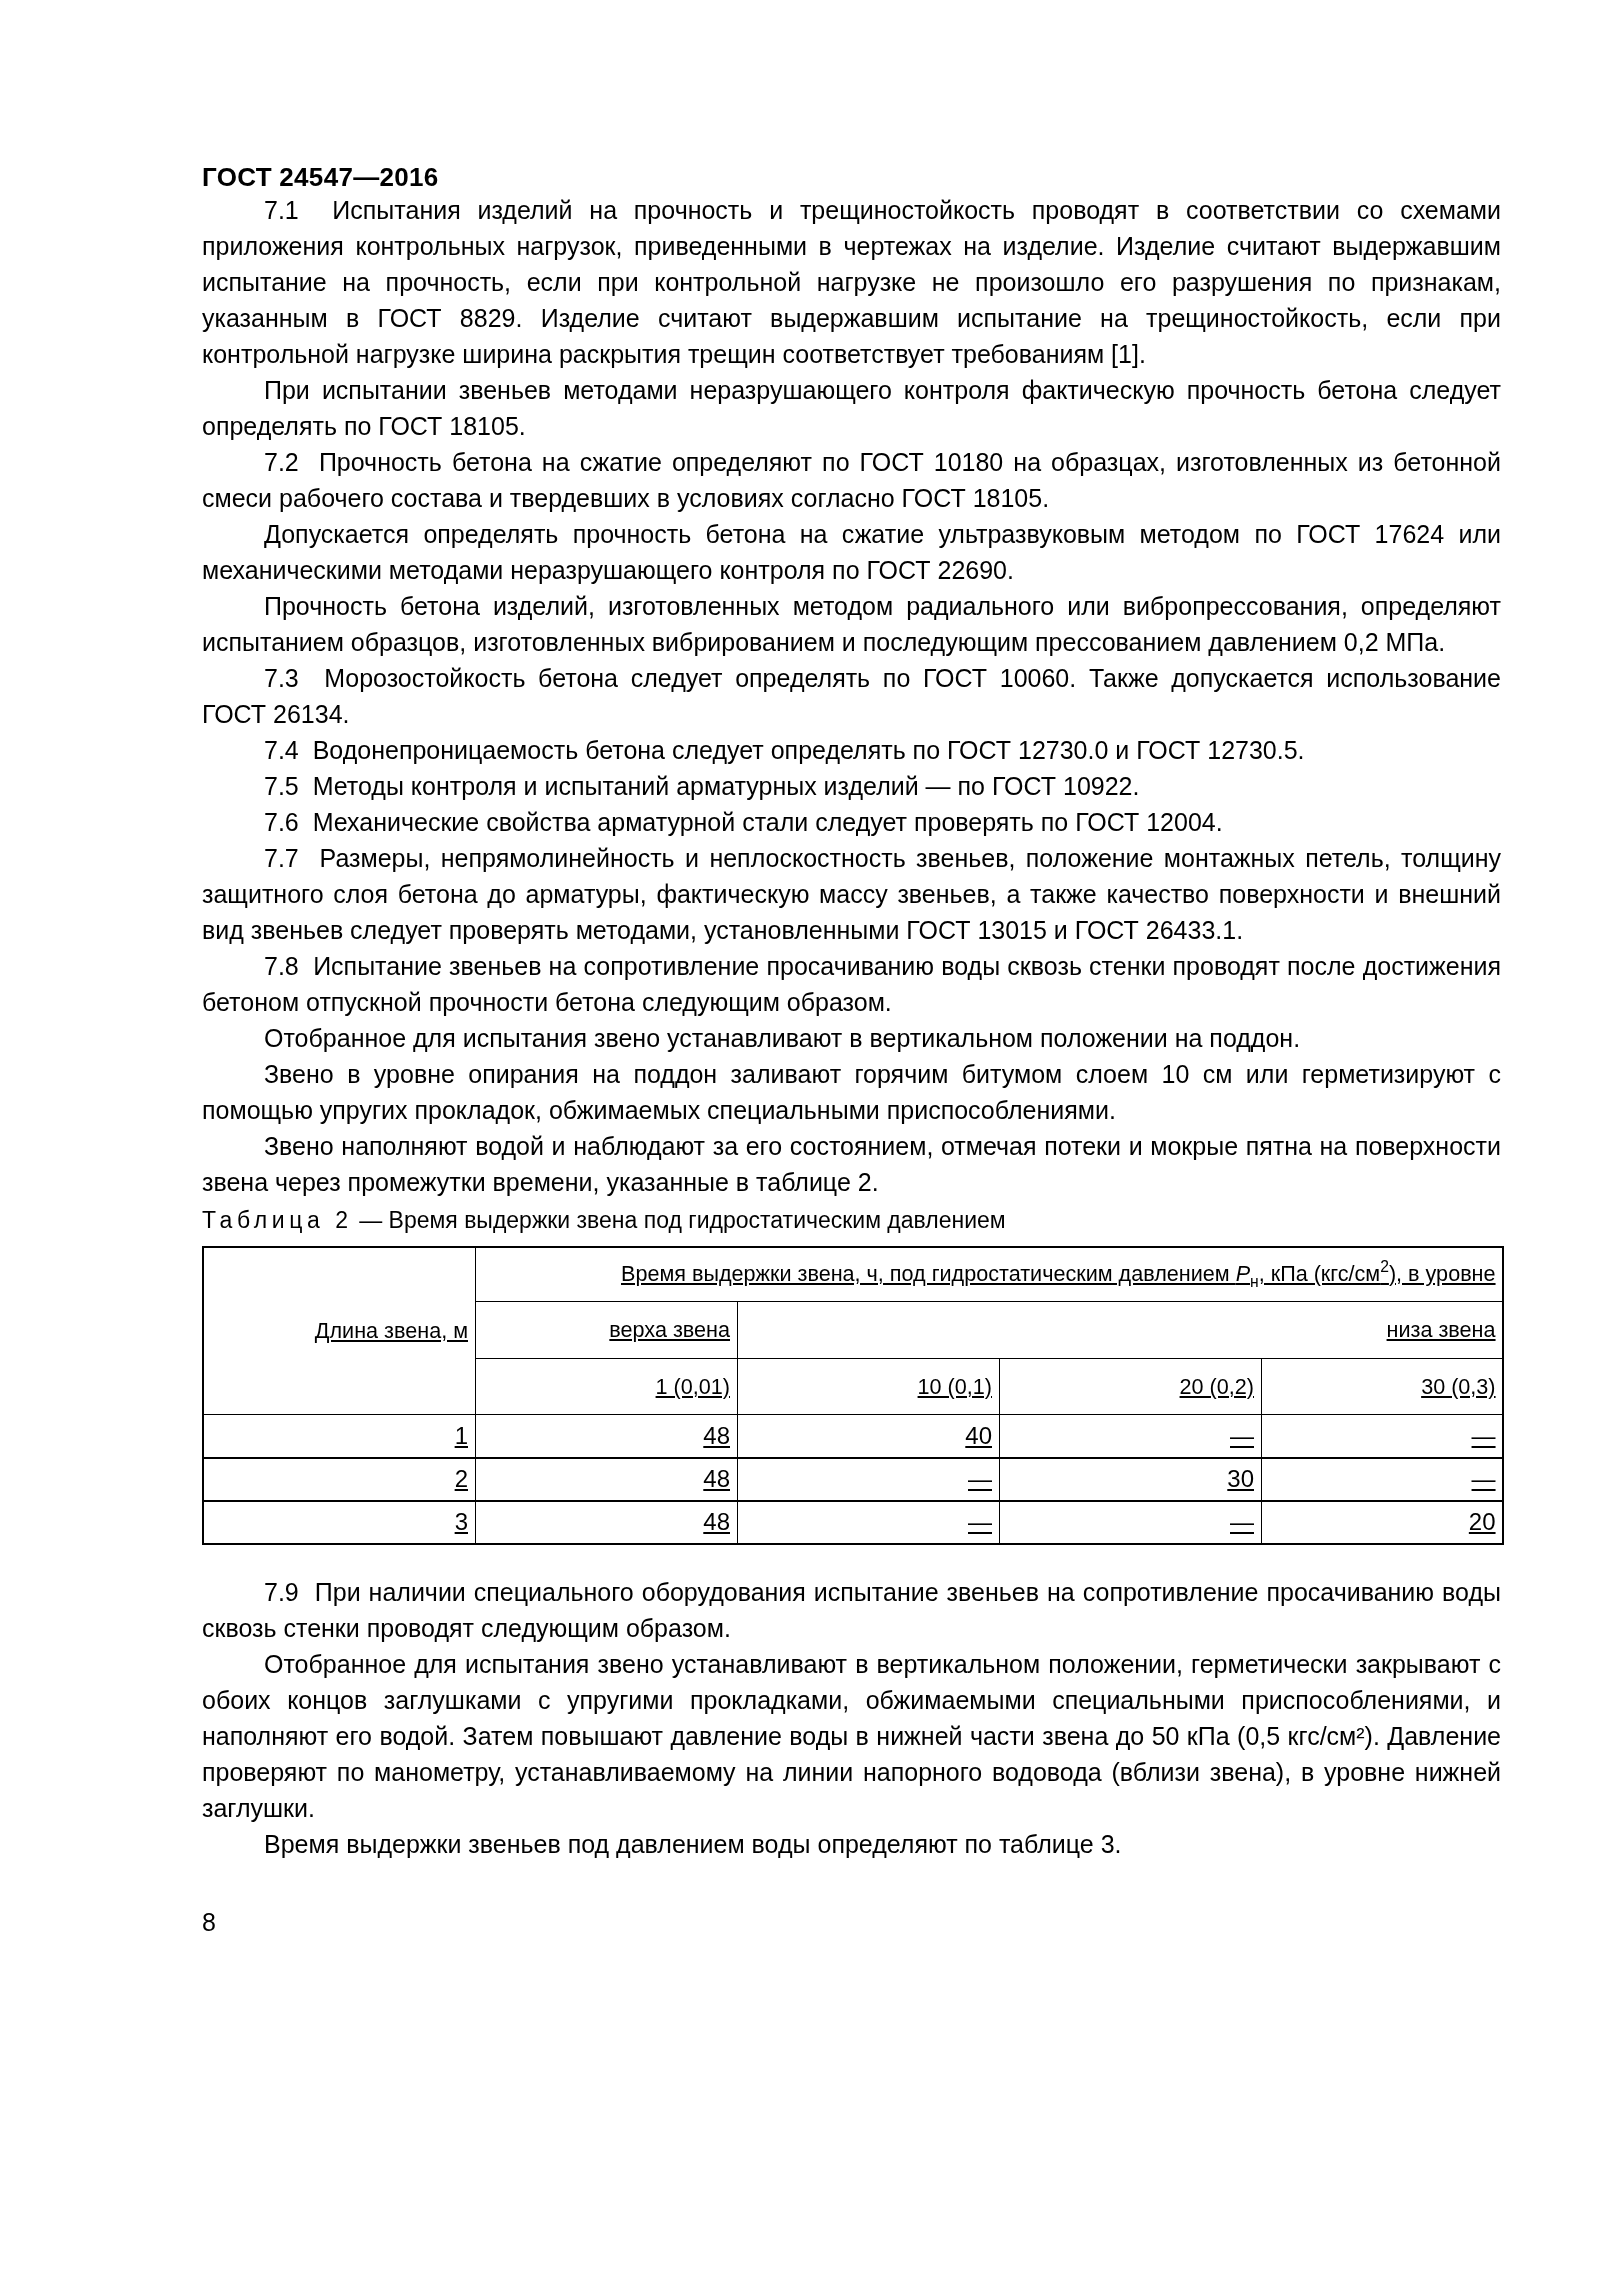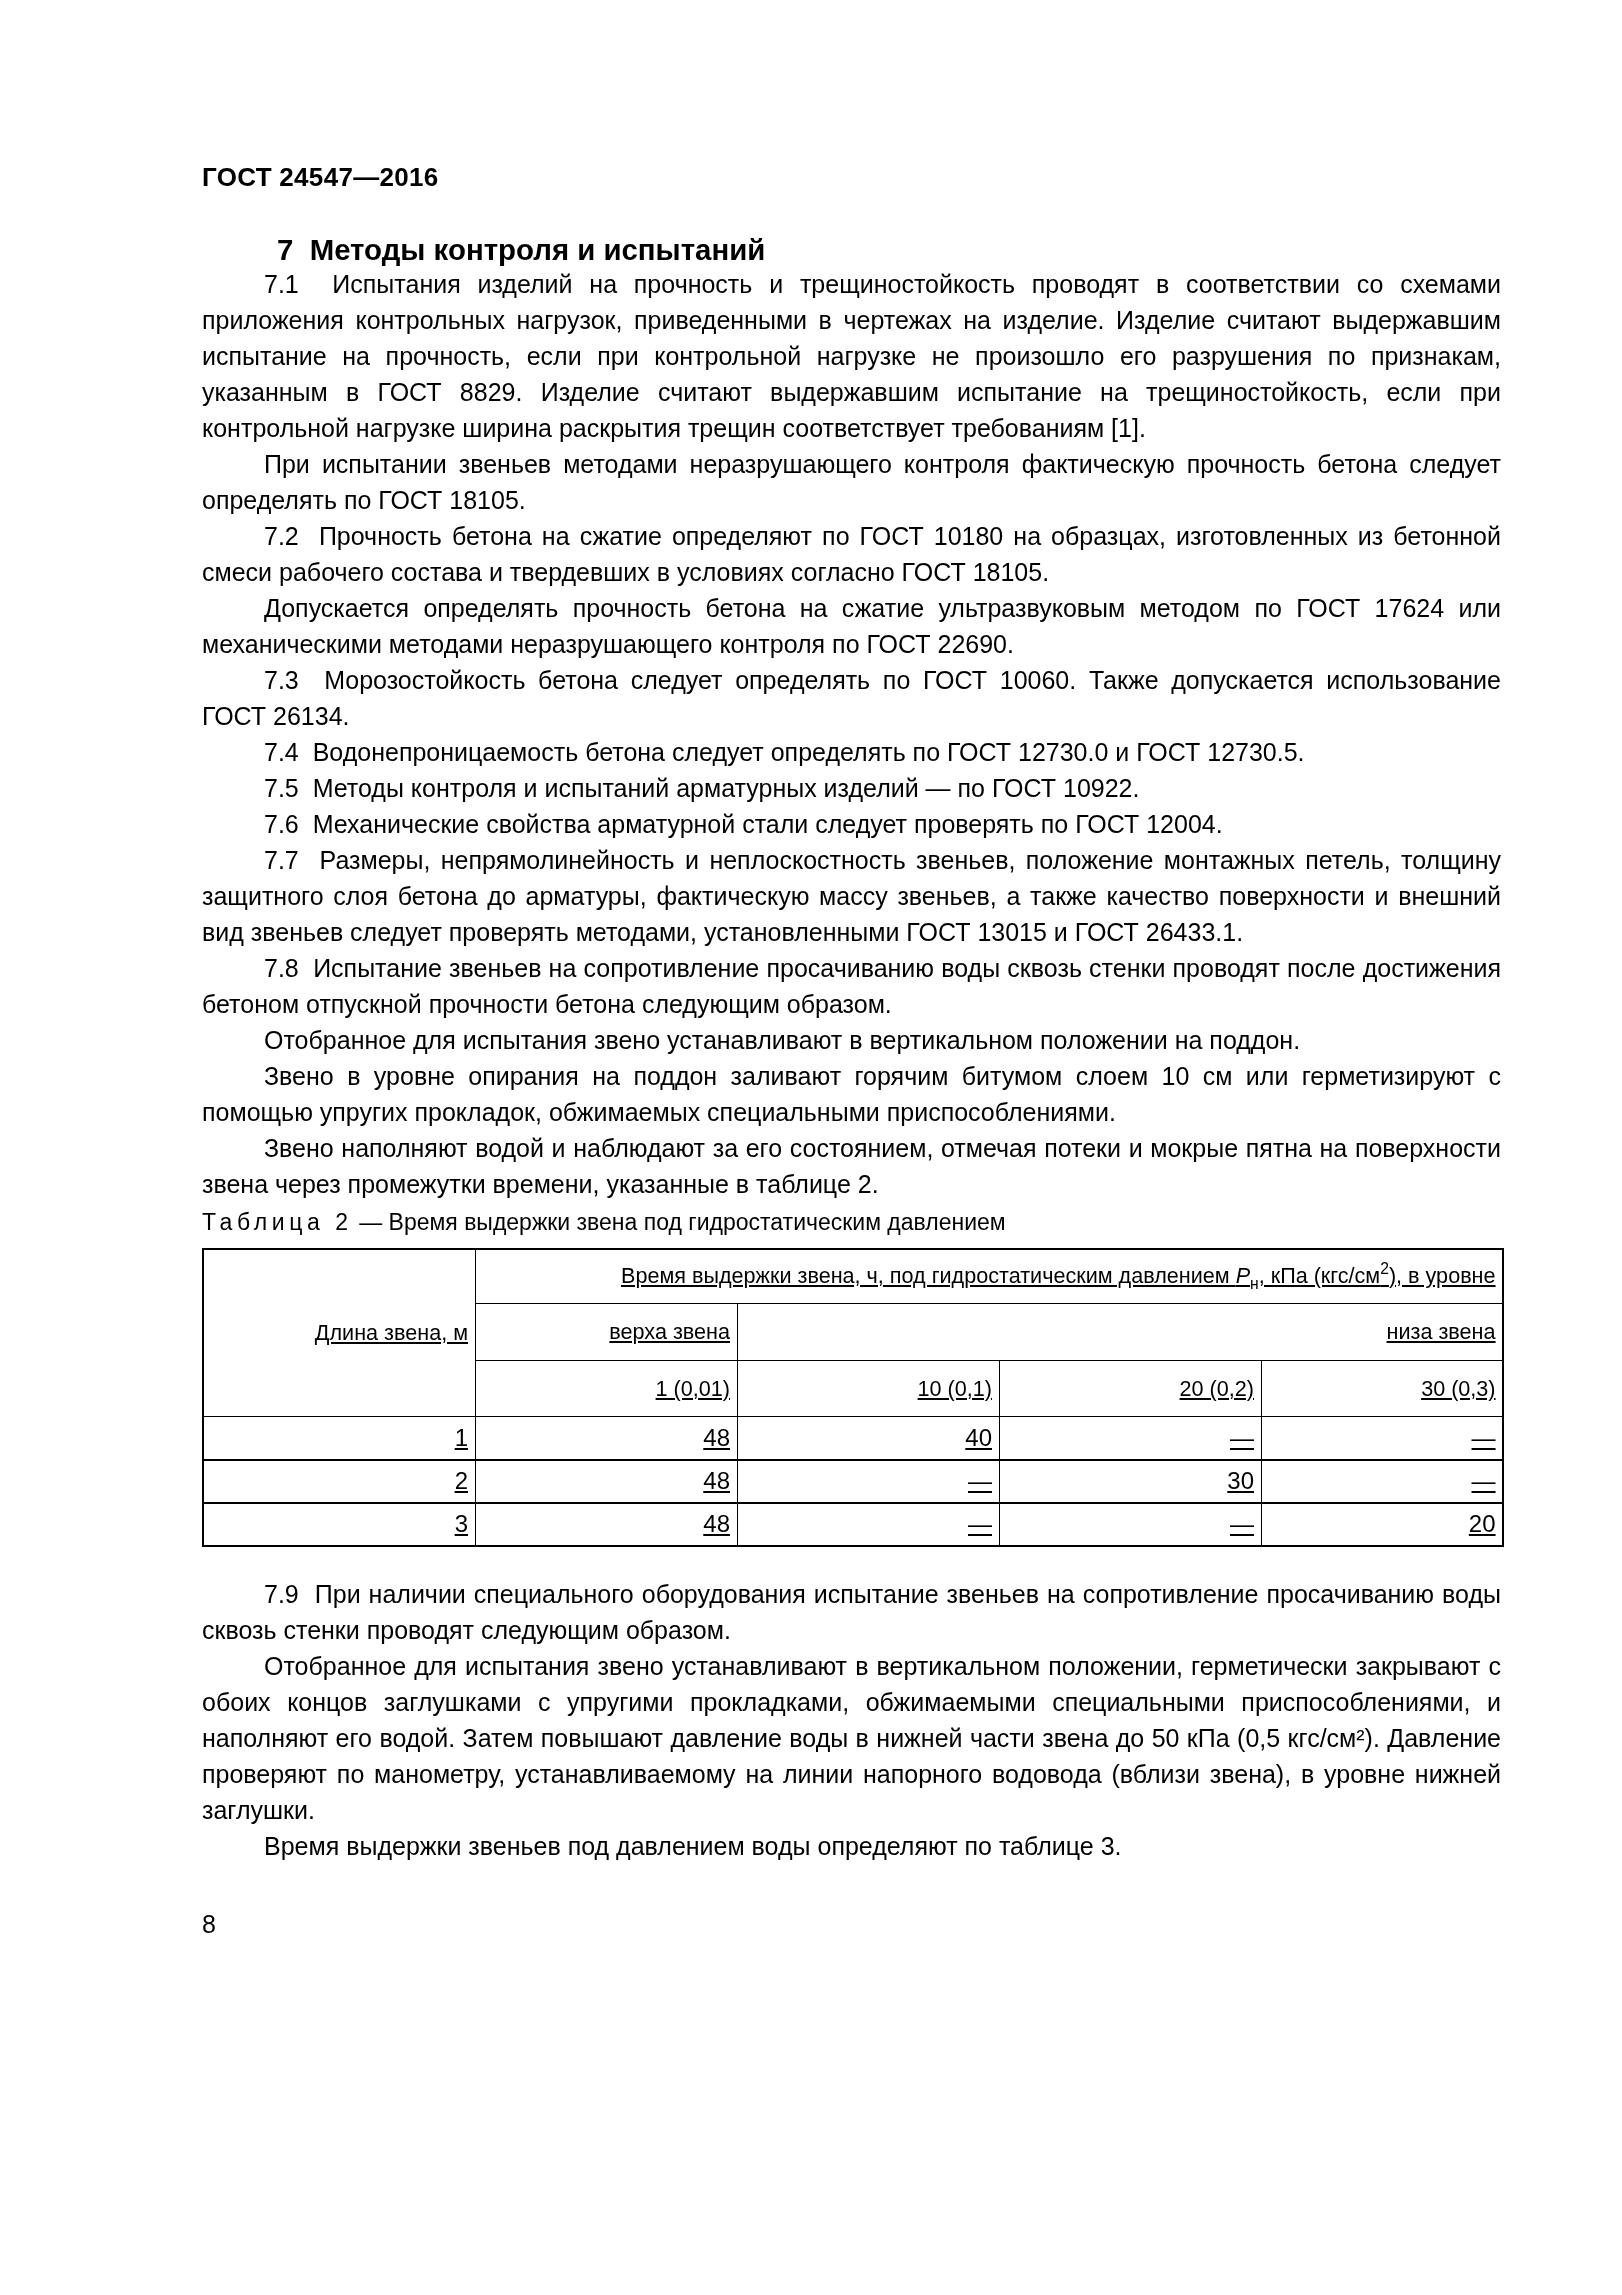--- a/index.html
+++ b/index.html
@@ -64,27 +64,27 @@
     font-size: 25px; line-height: 29px;
   }
 </style>
 </head>
 <body>
 
 <div class="page">
 
   <p class="runhead">ГОСТ 24547—2016</p>
 
-  <h1 class="section-heading">7&nbsp;&nbsp;Методы контроля и испытаний</h1>
 
   <div class="bodytext">
     <p class="para">7.1&nbsp;&nbsp;Испытания изделий на прочность и трещиностойкость проводят в соответствии со схемами приложения контрольных нагрузок, приведенными в чертежах на изделие. Изделие считают выдержавшим испытание на прочность, если при контрольной нагрузке не произошло его разрушения по признакам, указанным в ГОСТ 8829. Изделие считают выдержавшим испытание на трещиностойкость, если при контрольной нагрузке ширина раскрытия трещин соответствует требованиям [1].</p>
     <p class="para">При испытании звеньев методами неразрушающего контроля фактическую прочность бетона следует определять по ГОСТ 18105.</p>
     <p class="para">7.2&nbsp;&nbsp;Прочность бетона на сжатие определяют по ГОСТ 10180 на образцах, изготовленных из бетонной смеси рабочего состава и твердевших в условиях согласно ГОСТ 18105.</p>
     <p class="para">Допускается определять прочность бетона на сжатие ультразвуковым методом по ГОСТ 17624 или механическими методами неразрушающего контроля по ГОСТ 22690.</p>
+    <p class="para">Прочность бетона изделий, изготовленных методом радиального или вибропрессования, определяют испытанием образцов, изготовленных вибрированием и последующим прессованием давлением 0,2 МПа.</p>
     <p class="para">7.3&nbsp;&nbsp;Морозостойкость бетона следует определять по ГОСТ 10060. Также допускается использование ГОСТ 26134.</p>
     <p class="para">7.4&nbsp;&nbsp;Водонепроницаемость бетона следует определять по ГОСТ 12730.0 и ГОСТ 12730.5.</p>
     <p class="para">7.5&nbsp;&nbsp;Методы контроля и испытаний арматурных изделий — по ГОСТ 10922.</p>
     <p class="para">7.6&nbsp;&nbsp;Механические свойства арматурной стали следует проверять по ГОСТ 12004.</p>
     <p class="para">7.7&nbsp;&nbsp;Размеры, непрямолинейность и неплоскостность звеньев, положение монтажных петель, толщину защитного слоя бетона до арматуры, фактическую массу звеньев, а также качество поверхности и внешний вид звеньев следует проверять методами, установленными ГОСТ 13015 и ГОСТ 26433.1.</p>
     <p class="para">7.8&nbsp;&nbsp;Испытание звеньев на сопротивление просачиванию воды сквозь стенки проводят после достижения бетоном отпускной прочности бетона следующим образом.</p>
     <p class="para">Отобранное для испытания звено устанавливают в вертикальном положении на поддон.</p>
     <p class="para">Звено в уровне опирания на поддон заливают горячим битумом слоем 10 см или герметизируют с помощью упругих прокладок, обжимаемых специальными приспособлениями.</p>
     <p class="para">Звено наполняют водой и наблюдают за его состоянием, отмечая потеки и мокрые пятна на поверхности звена через промежутки времени, указанные в таблице 2.</p>
   </div>

